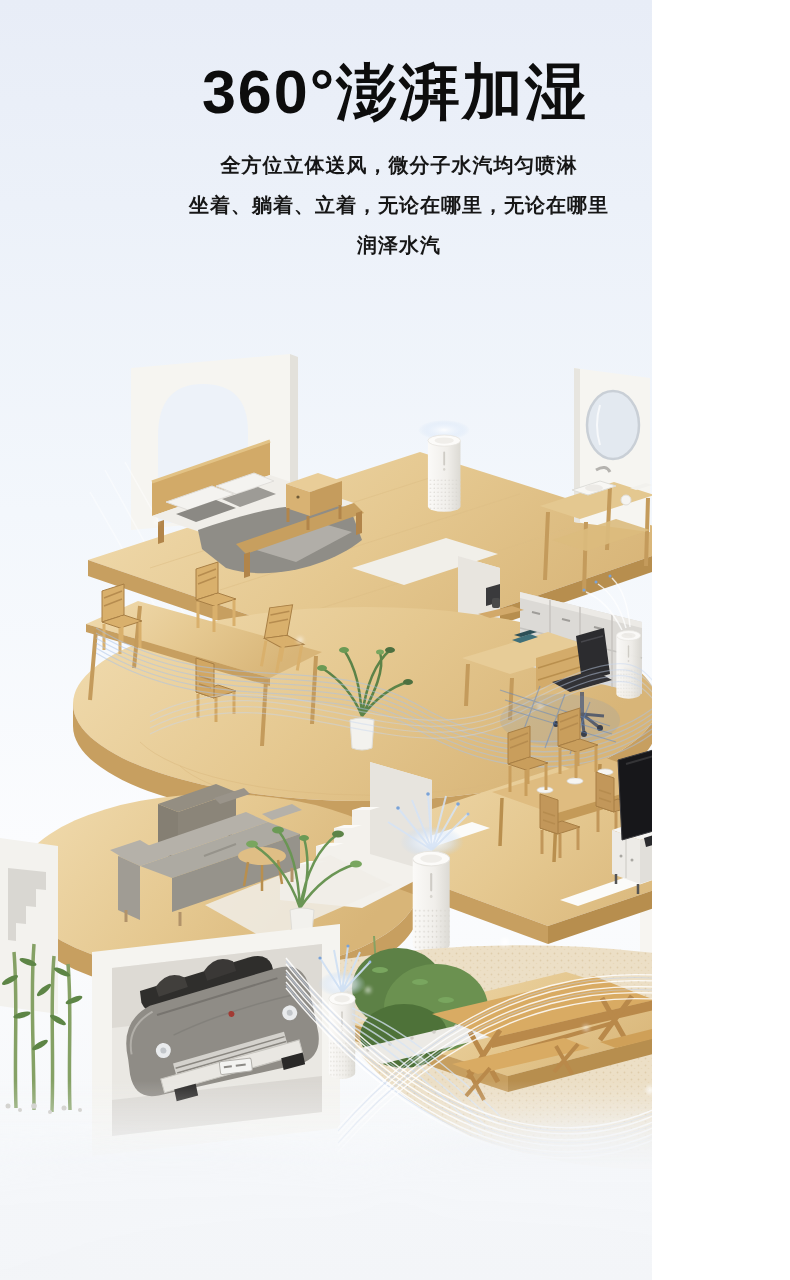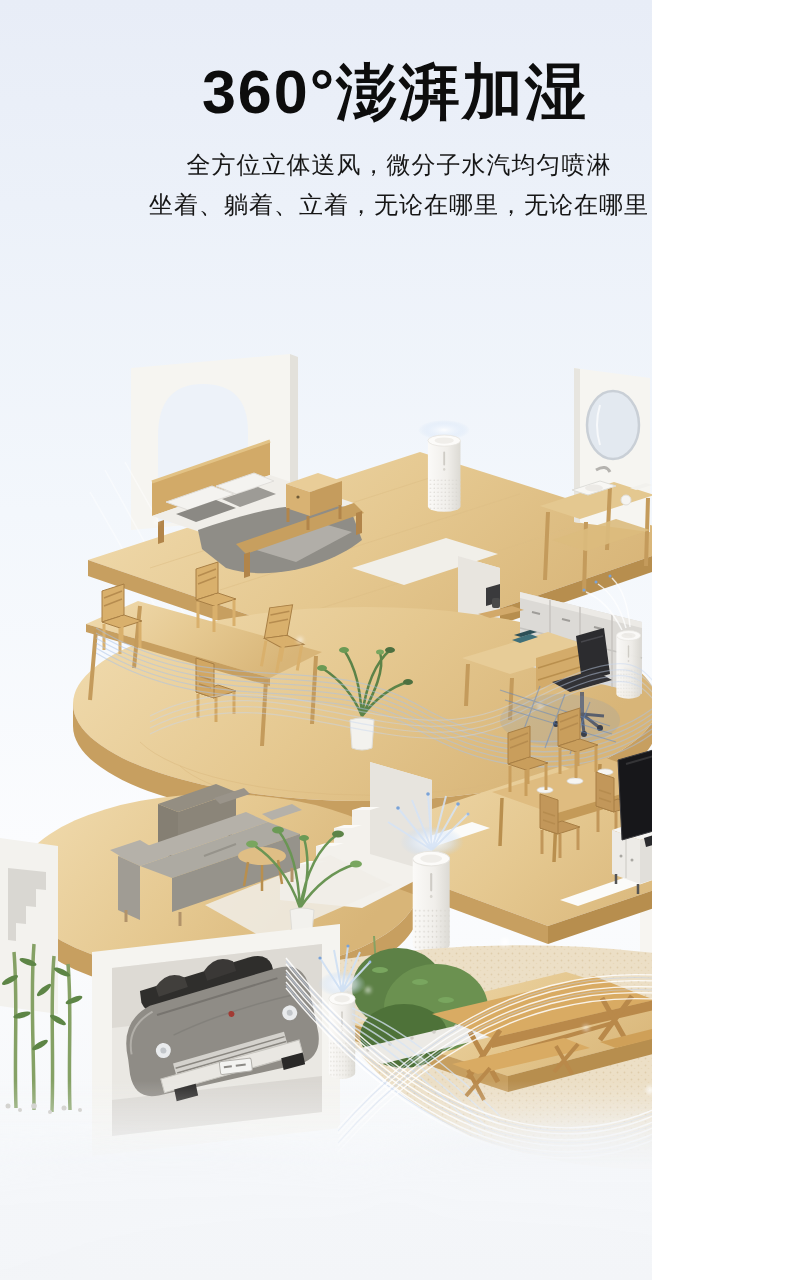--- a/index.html
+++ b/index.html
@@ -12,39 +12,40 @@
   }
   .hero-copy{position:absolute;top:0;left:0;width:790px;text-align:center;z-index:2;}
   .hero-title{
     margin:56px 0 0 0;
     font-size:61px;line-height:1.2;font-weight:900;
     color:#0d0d0d;letter-spacing:2px;
   }
   .hero-title .t-line{display:block;}
   .hero-sub{
     margin:16px 0 0 8px;
-    font-size:24px;line-height:40px;font-weight:400;
+    font-size:20px;line-height:40px;font-weight:700;
     color:#161616;letter-spacing:1px;
   }
   .hero-sub .s-line{display:block;}
   .scene{position:absolute;inset:0;z-index:1;}
   .scene svg{display:block;}
 </style>
 </head>
 <body>
 
 <div class="page">
 
   <header class="hero-copy">
     <h1 class="hero-title">
       <span class="t-line">360°澎湃加湿</span>
     </h1>
     <p class="hero-sub">
       <span class="s-line">全方位立体送风，微分子水汽均匀喷淋</span>
       <span class="s-line">坐着、躺着、立着，无论在哪里，无论在哪里</span>
+      <span class="s-line">润泽水汽</span>
     </p>
   </header>
 
   <div class="scene">
   <svg width="790" height="1280" viewBox="0 0 790 1280" xmlns="http://www.w3.org/2000/svg">
     <defs>
       <linearGradient id="wood1" x1="0" y1="0" x2="1" y2="0.35">
         <stop offset="0" stop-color="#f1dcb0"></stop>
             <stop offset="0.55" stop-color="#e5c890"></stop>
             <stop offset="1" stop-color="#d8b578"></stop>

